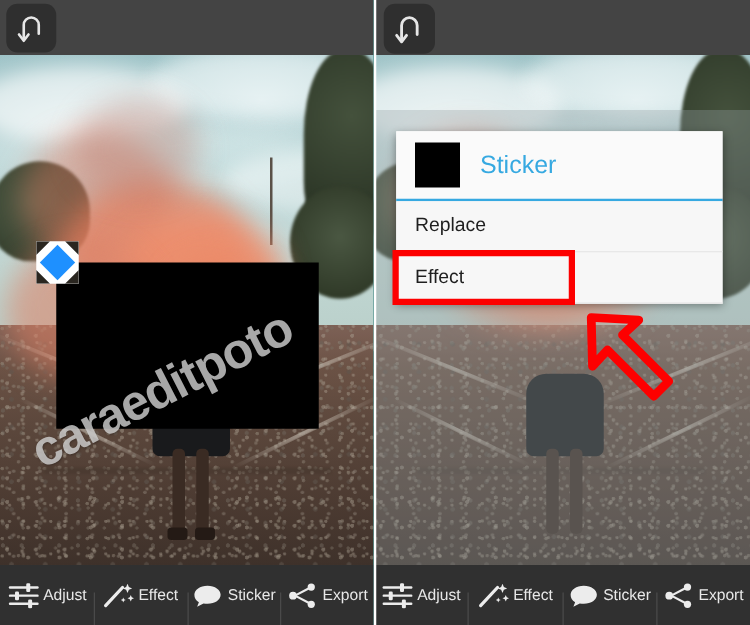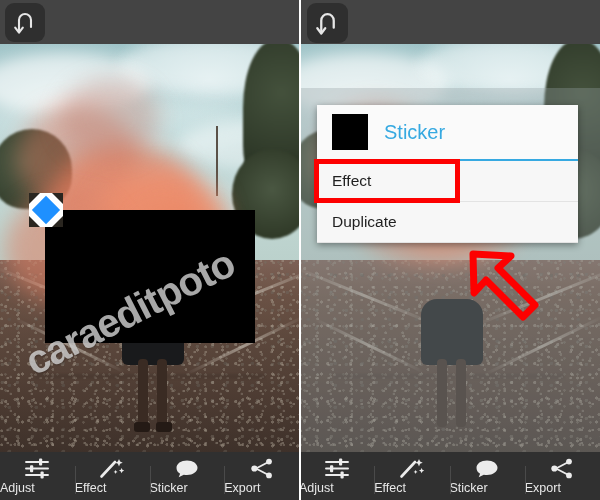--- a/index.html
+++ b/index.html
@@ -73,21 +73,21 @@
   .dlg-item{height:40px;display:flex;align-items:center;padding-left:15px;
             font-size:15.5px;color:#1f1f1f;border-bottom:1px solid #e3e3e3;background:#f7f7f7;}
   .dlg-item:last-child{border-bottom:none;}
   .redbox{position:absolute;left:-3px;top:-2px;width:146px;height:44px;
           border:5px solid #fd0000;box-sizing:border-box;pointer-events:none;z-index:30;}
   .arrow{position:absolute;left:150px;top:143px;z-index:35;pointer-events:none;}
 
   
   .bottombar{position:absolute;left:0;bottom:0;width:100%;height:48px;background:#303030;
              display:flex;align-items:center;z-index:50;}
-  .tool{flex:1;display:flex;flex-direction:column;justify-content:center;gap:3px;position:relative;}
+  .tool{flex:1;display:flex;flex-direction:row;align-items:center;justify-content:center;gap:3px;position:relative;}
   .tool + .tool:before{content:"";position:absolute;left:0;top:9px;height:28px;width:1px;background:#4a4a4a;}
   .tool .glyph{height:22px;display:flex;align-items:flex-end;justify-content:center;}
   .tool .lbl{color:#e8e8e8;font-size:12.5px;line-height:13px;}
 </style>
 </head>
 <body>
 
 <div class="screen">
 
   <div class="panel left">
@@ -258,26 +258,26 @@
       <div class="dim"></div>
     </div>
 
     <div class="dialog">
       <div class="dlg-head">
         <span class="dlg-thumb"></span>
         <span class="dlg-title">Sticker</span>
       </div>
       <div class="dlg-rule"></div>
 
+      <div class="dlg-item">
+        <span>Replace</span>
+      </div>
       <div class="dlg-item" style="position:relative;">
         <span>Effect</span>
         <span class="redbox"></span>
-      </div>
-      <div class="dlg-item">
-        <span>Duplicate</span>
       </div>
 
       <span class="arrow">
         <svg width="80" height="80" viewBox="0 0 80 80">
           <path d="M6 6 L44 8 L31 20 L68 57 L56 69 L19 32 L7 45 Z" fill="none" stroke="#fd0000" stroke-width="7" stroke-linejoin="round"></path>
         </svg>
       </span>
     </div>
 
     <div class="bottombar">

